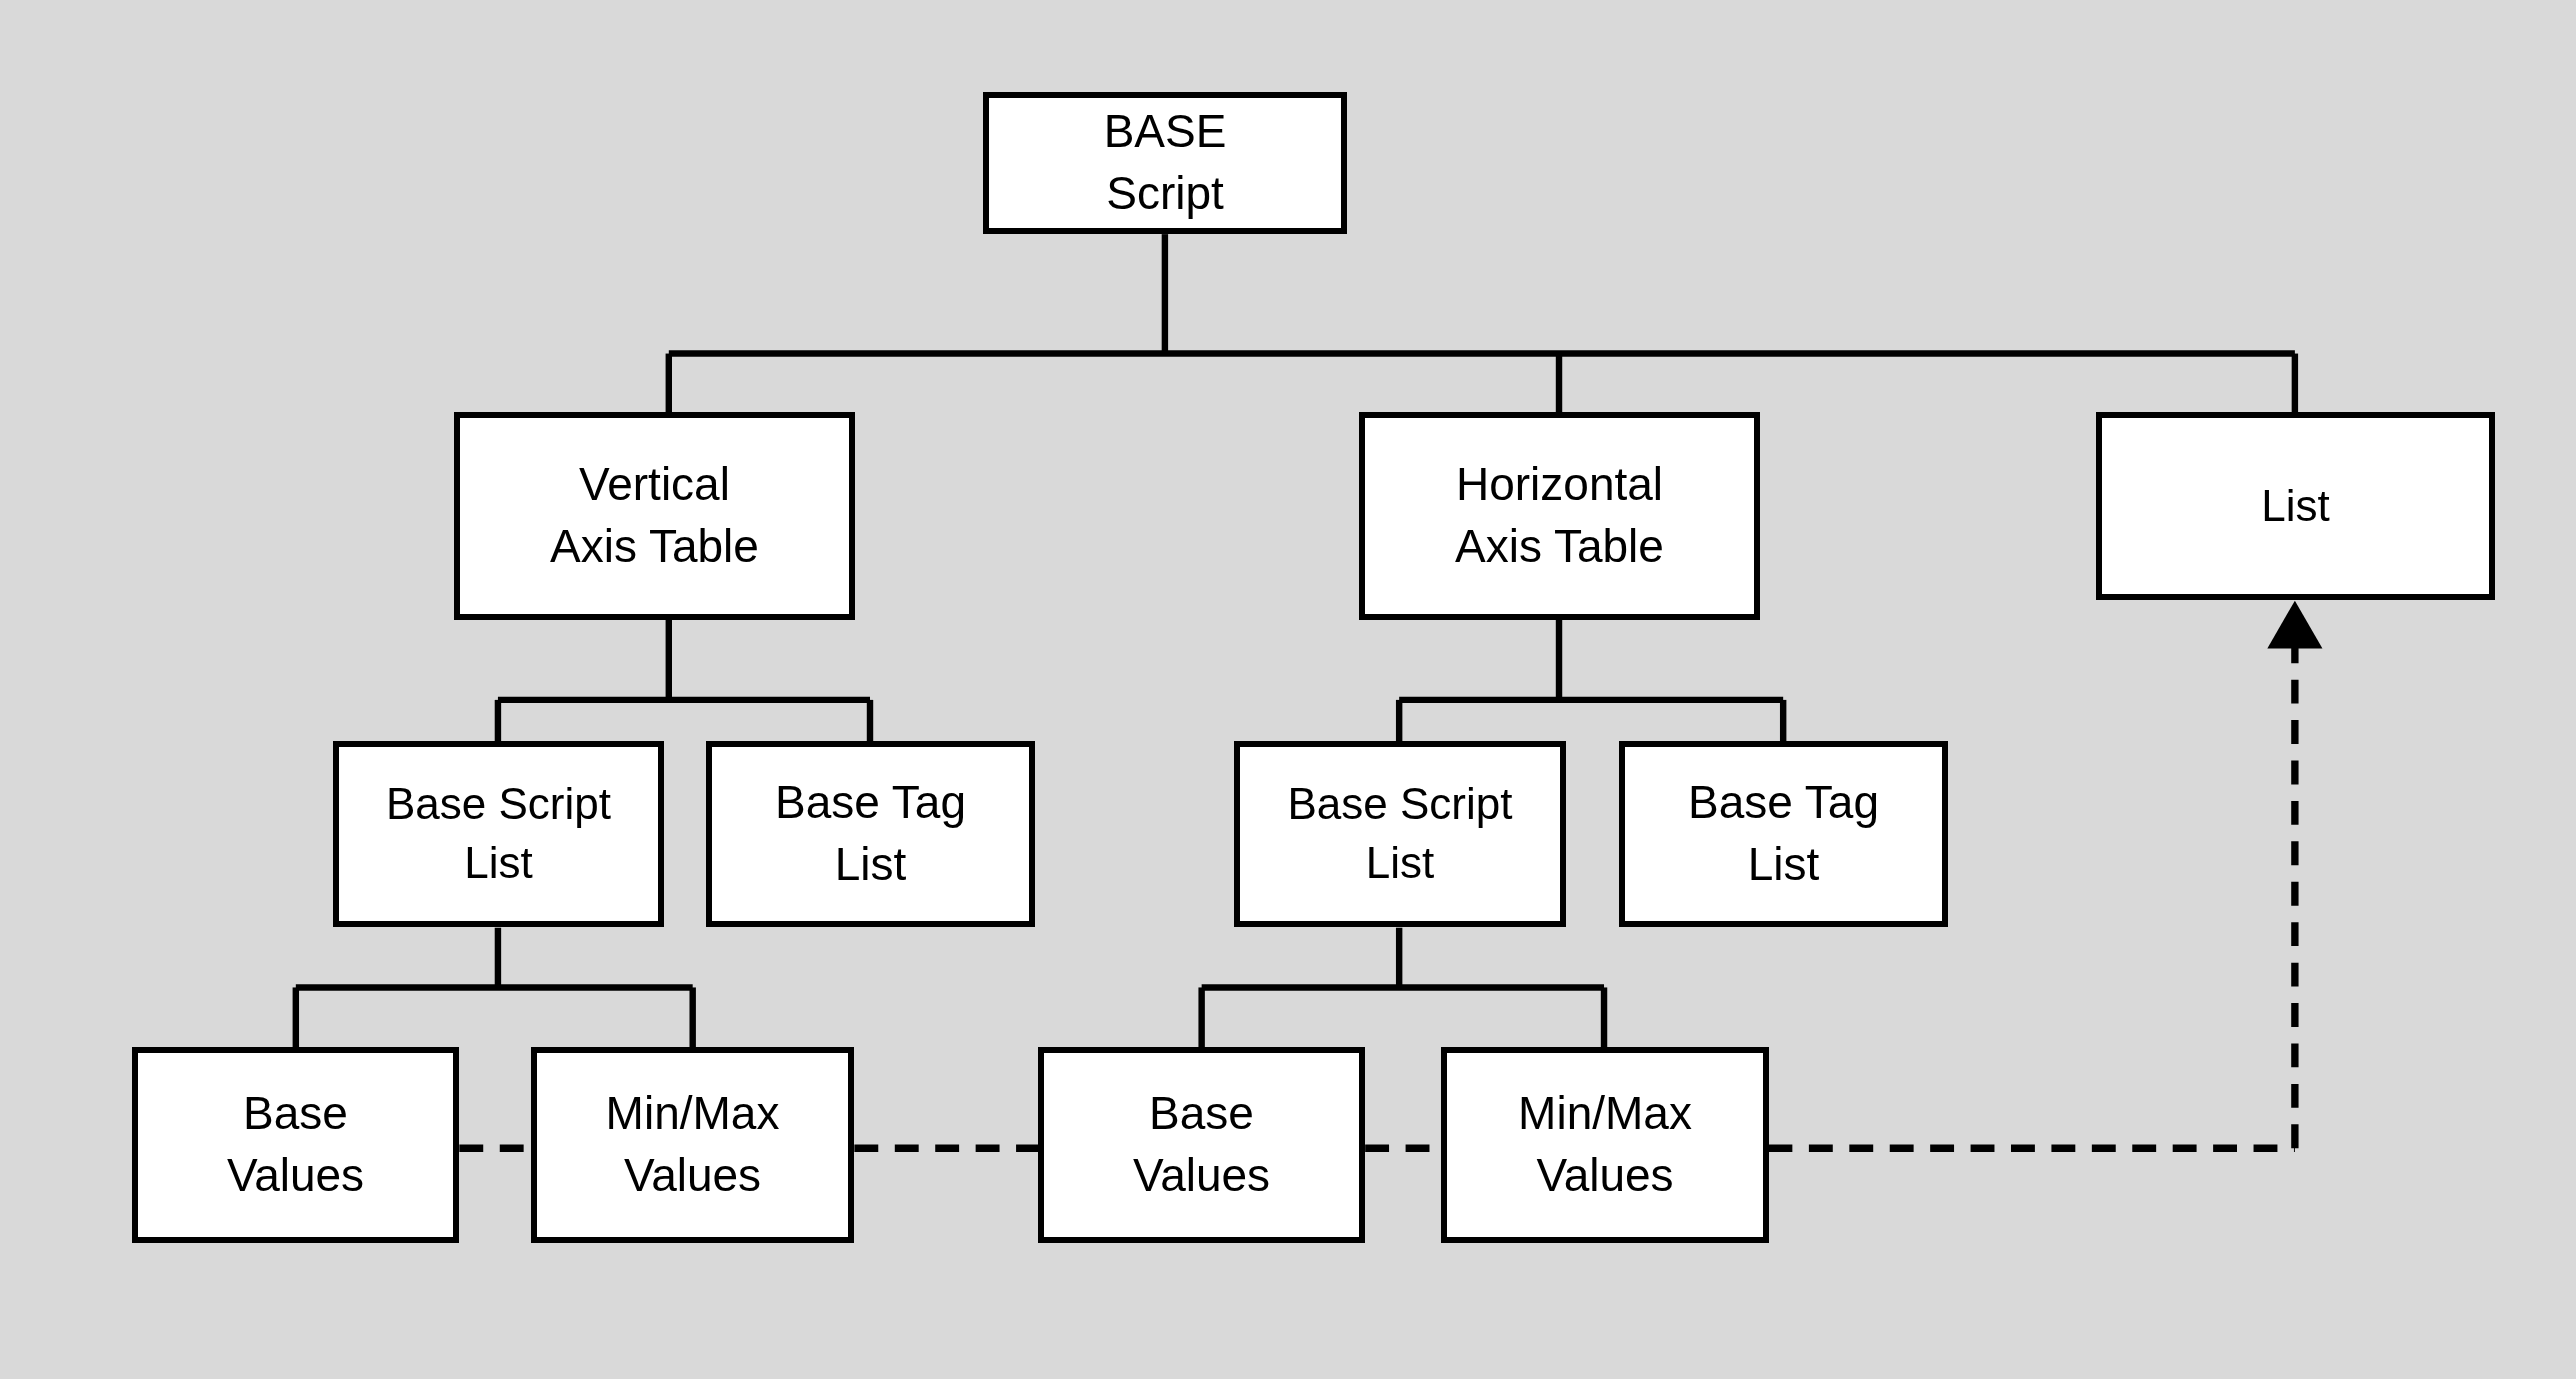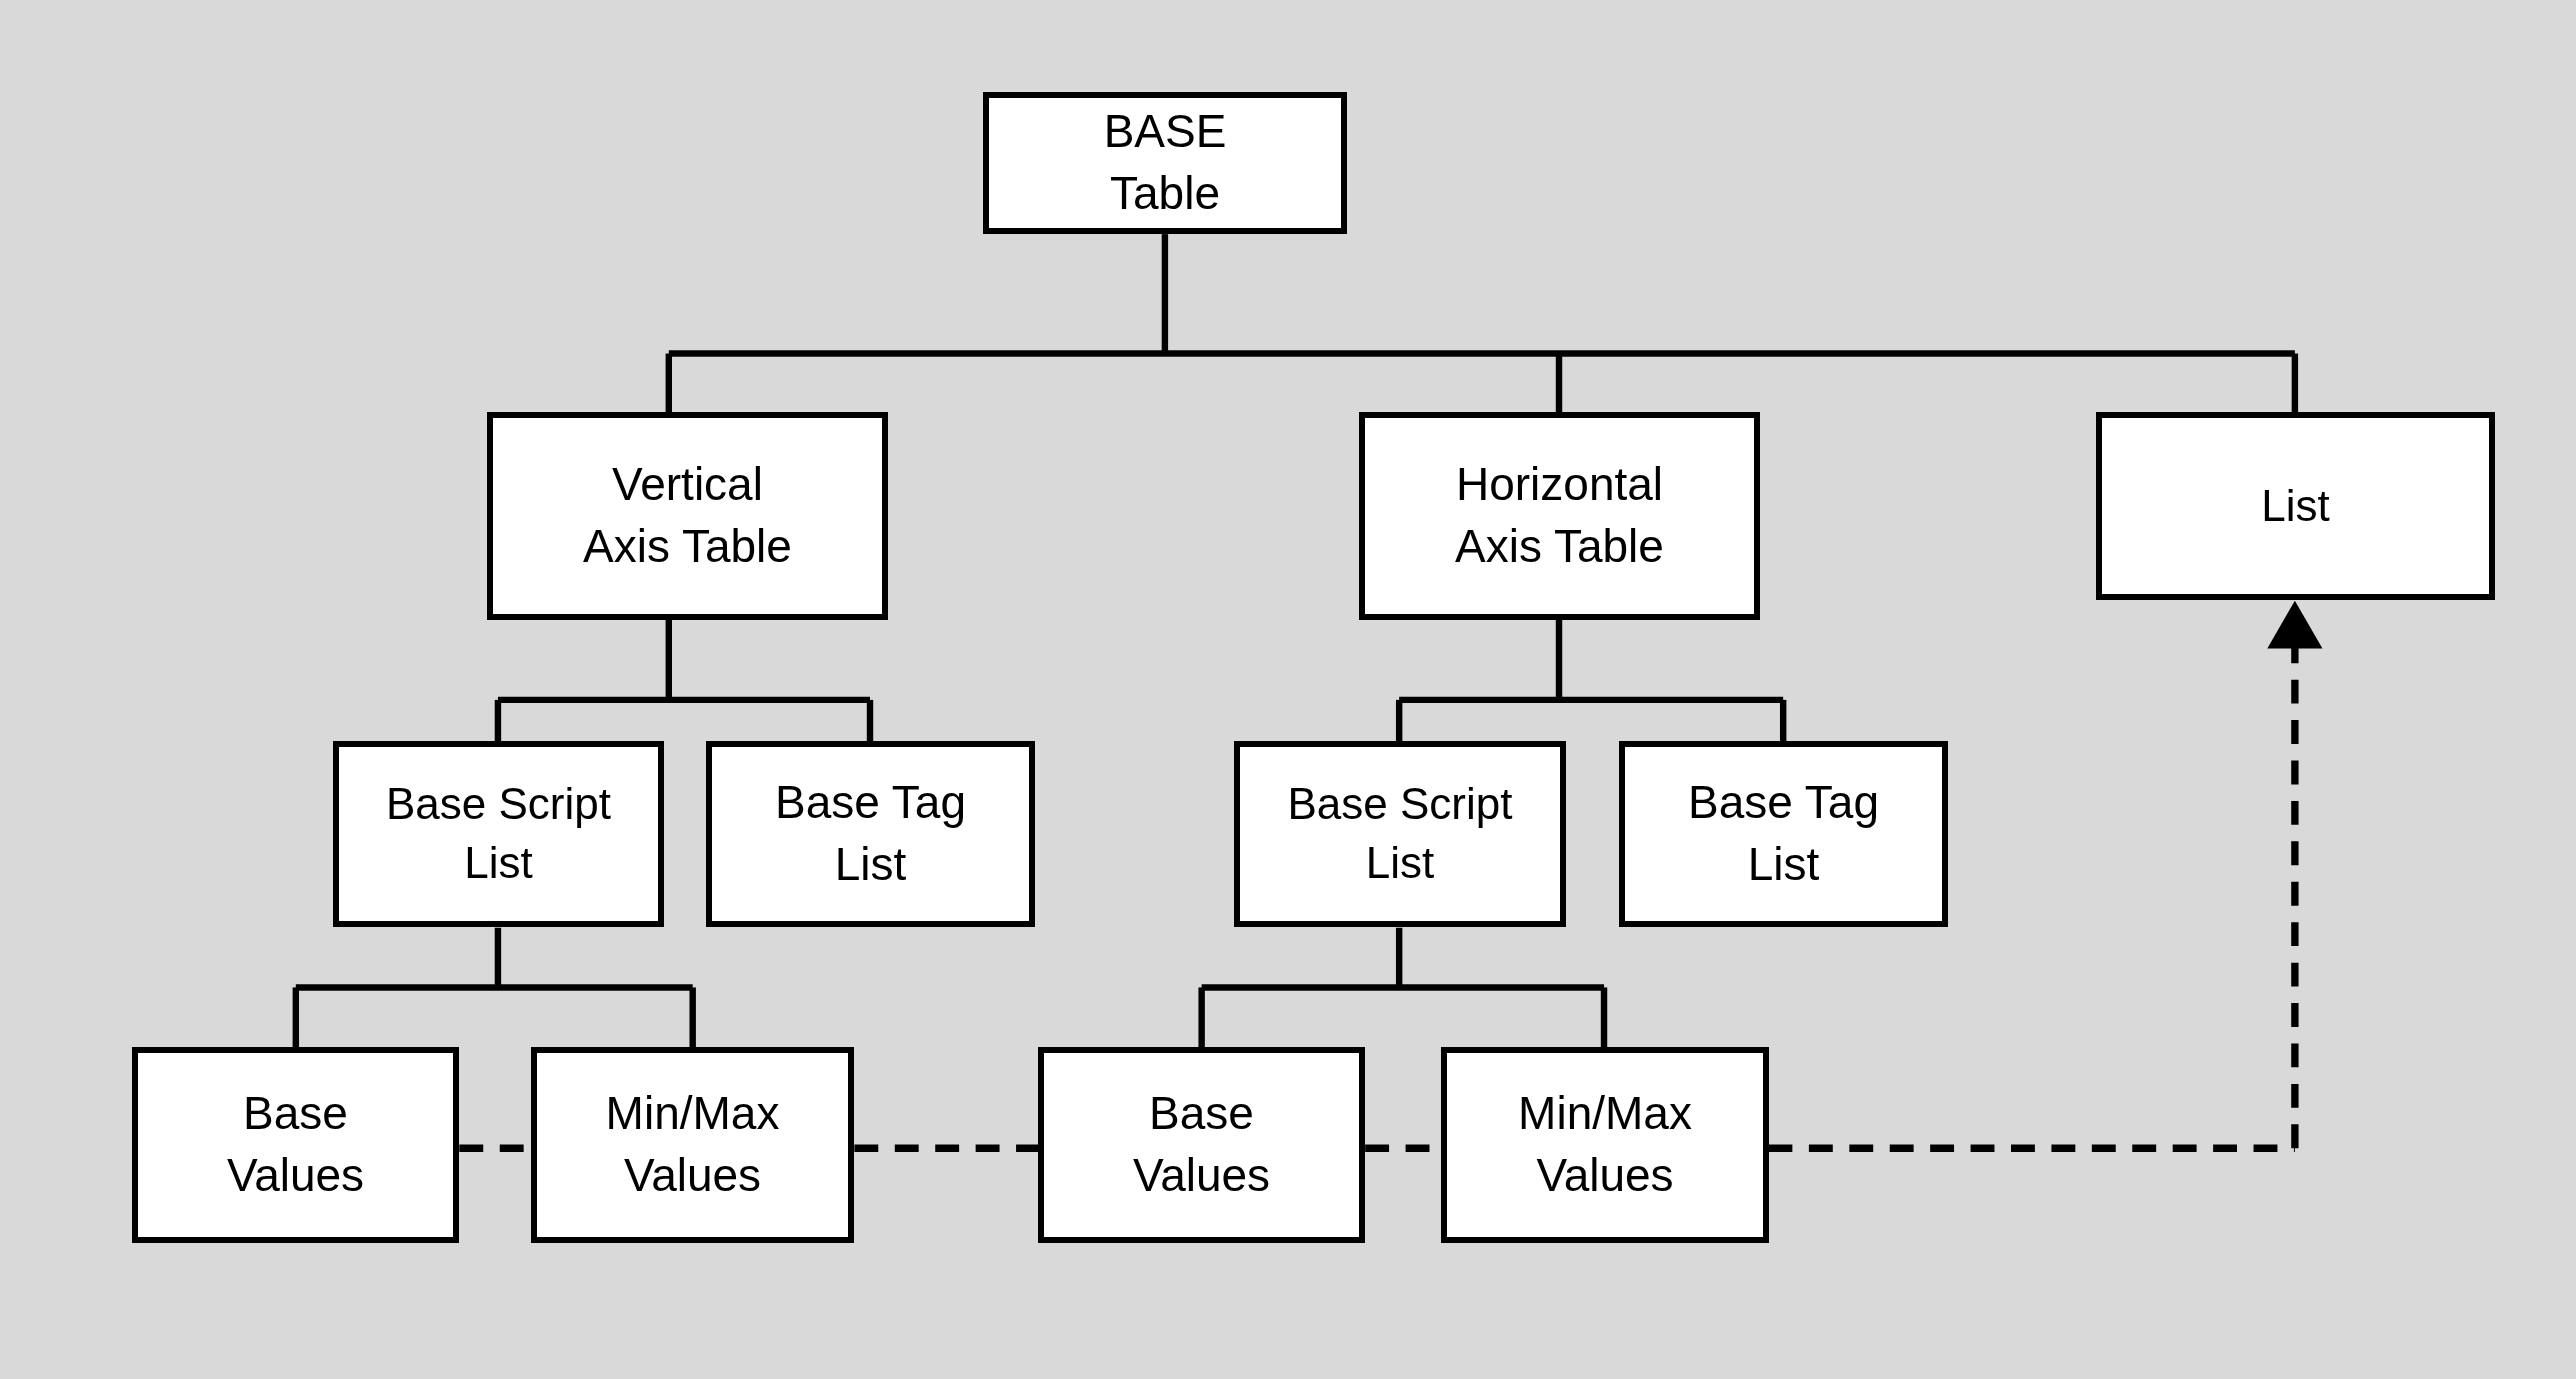--- a/index.html
+++ b/index.html
@@ -87,23 +87,23 @@
         <path d="M 2498 1228 L 2498 673"></path>
       </g>
     <g id="arrowheads" fill="#000000">
         <polygon points="2468,684 2528,684 2498,632"></polygon>
       </g>
   </svg>
 
   <div id="node-layer">
       <div class="node sz-lg" style="left: 983px; top: 72px; width: 364px; height: 142px;">
         <span class="line">BASE</span>
-        <span class="line">Table</span>
+        <span class="line">Script</span>
       </div>
-      <div class="node sz-lg" style="left: 487px; top: 392px; width: 401px; height: 208px;">
+      <div class="node sz-lg" style="left: 454px; top: 392px; width: 401px; height: 208px;">
         <span class="line">Vertical</span>
         <span class="line">Axis Table</span>
       </div>
       <div class="node sz-lg" style="left: 1359px; top: 392px; width: 401px; height: 208px;">
         <span class="line">Horizontal</span>
         <span class="line">Axis Table</span>
       </div>
       <div class="node sz-md" style="left: 2096px; top: 392px; width: 399px; height: 188px;">
         <span class="line">List</span>
       </div>

